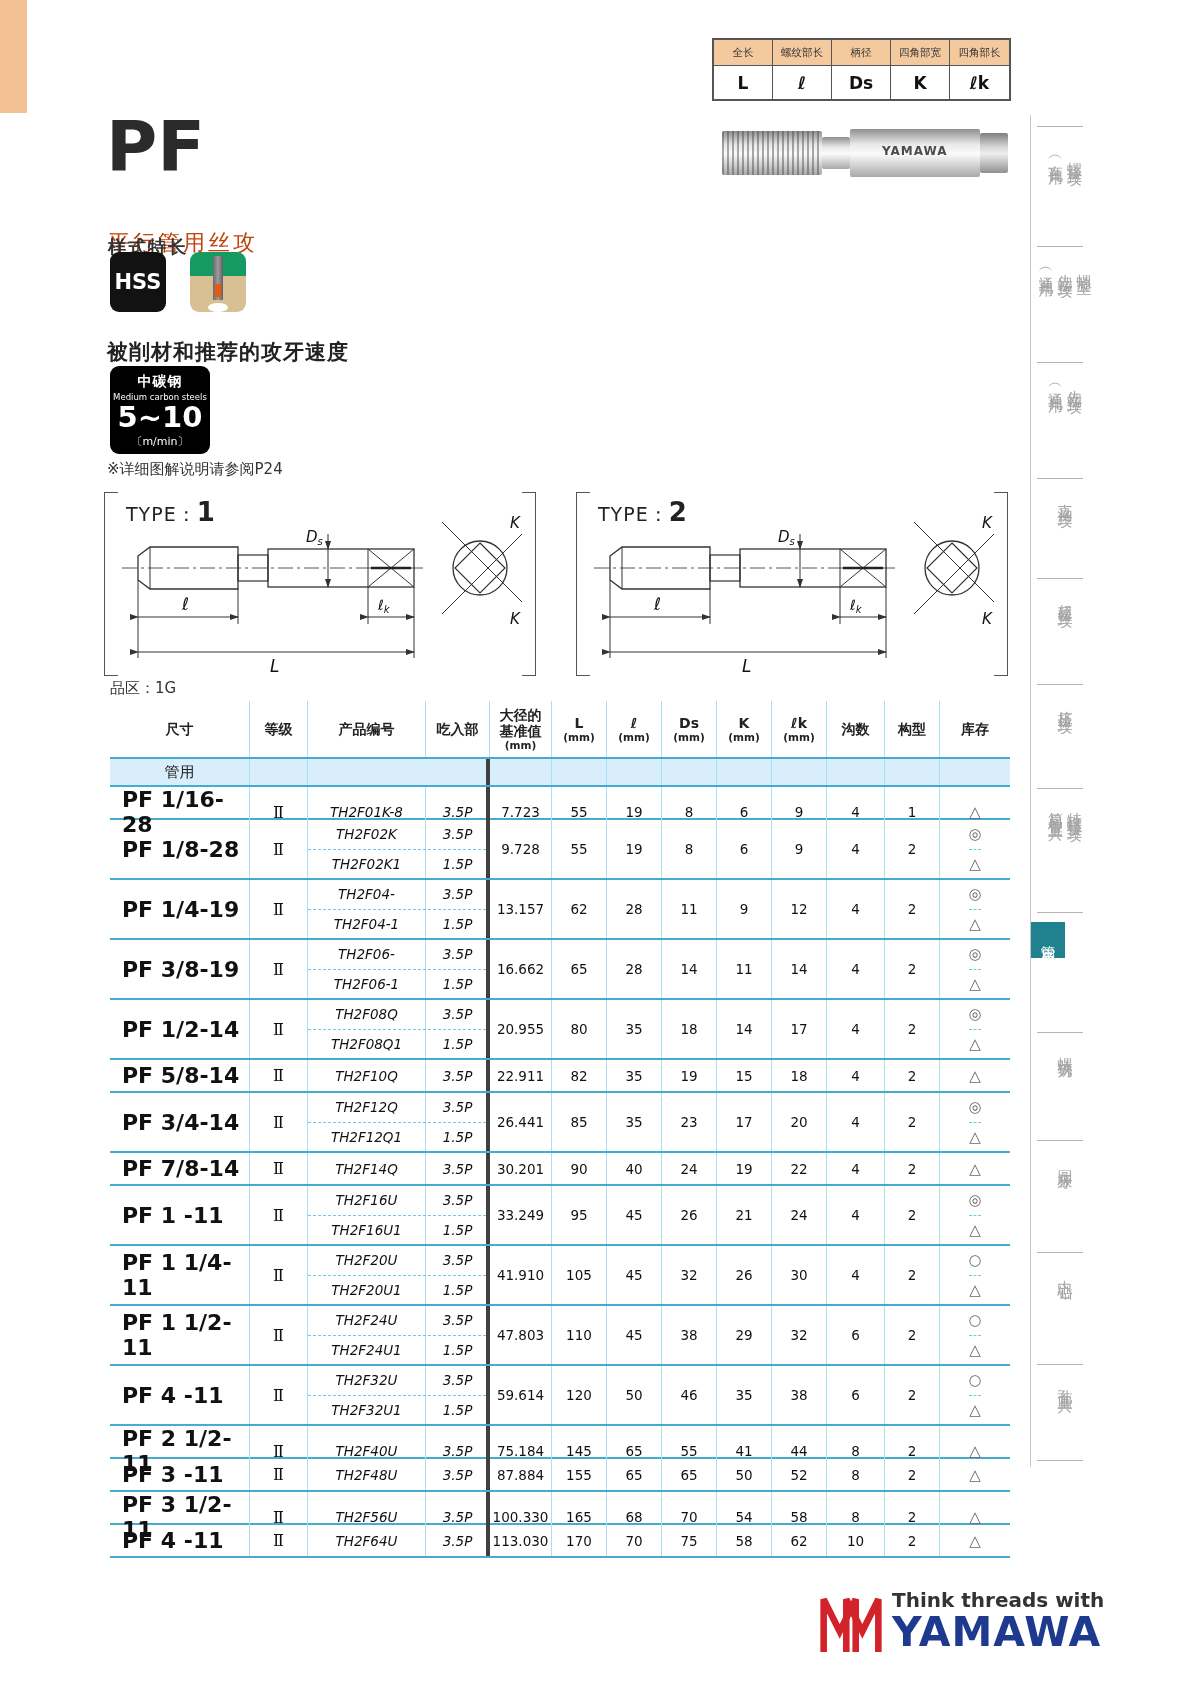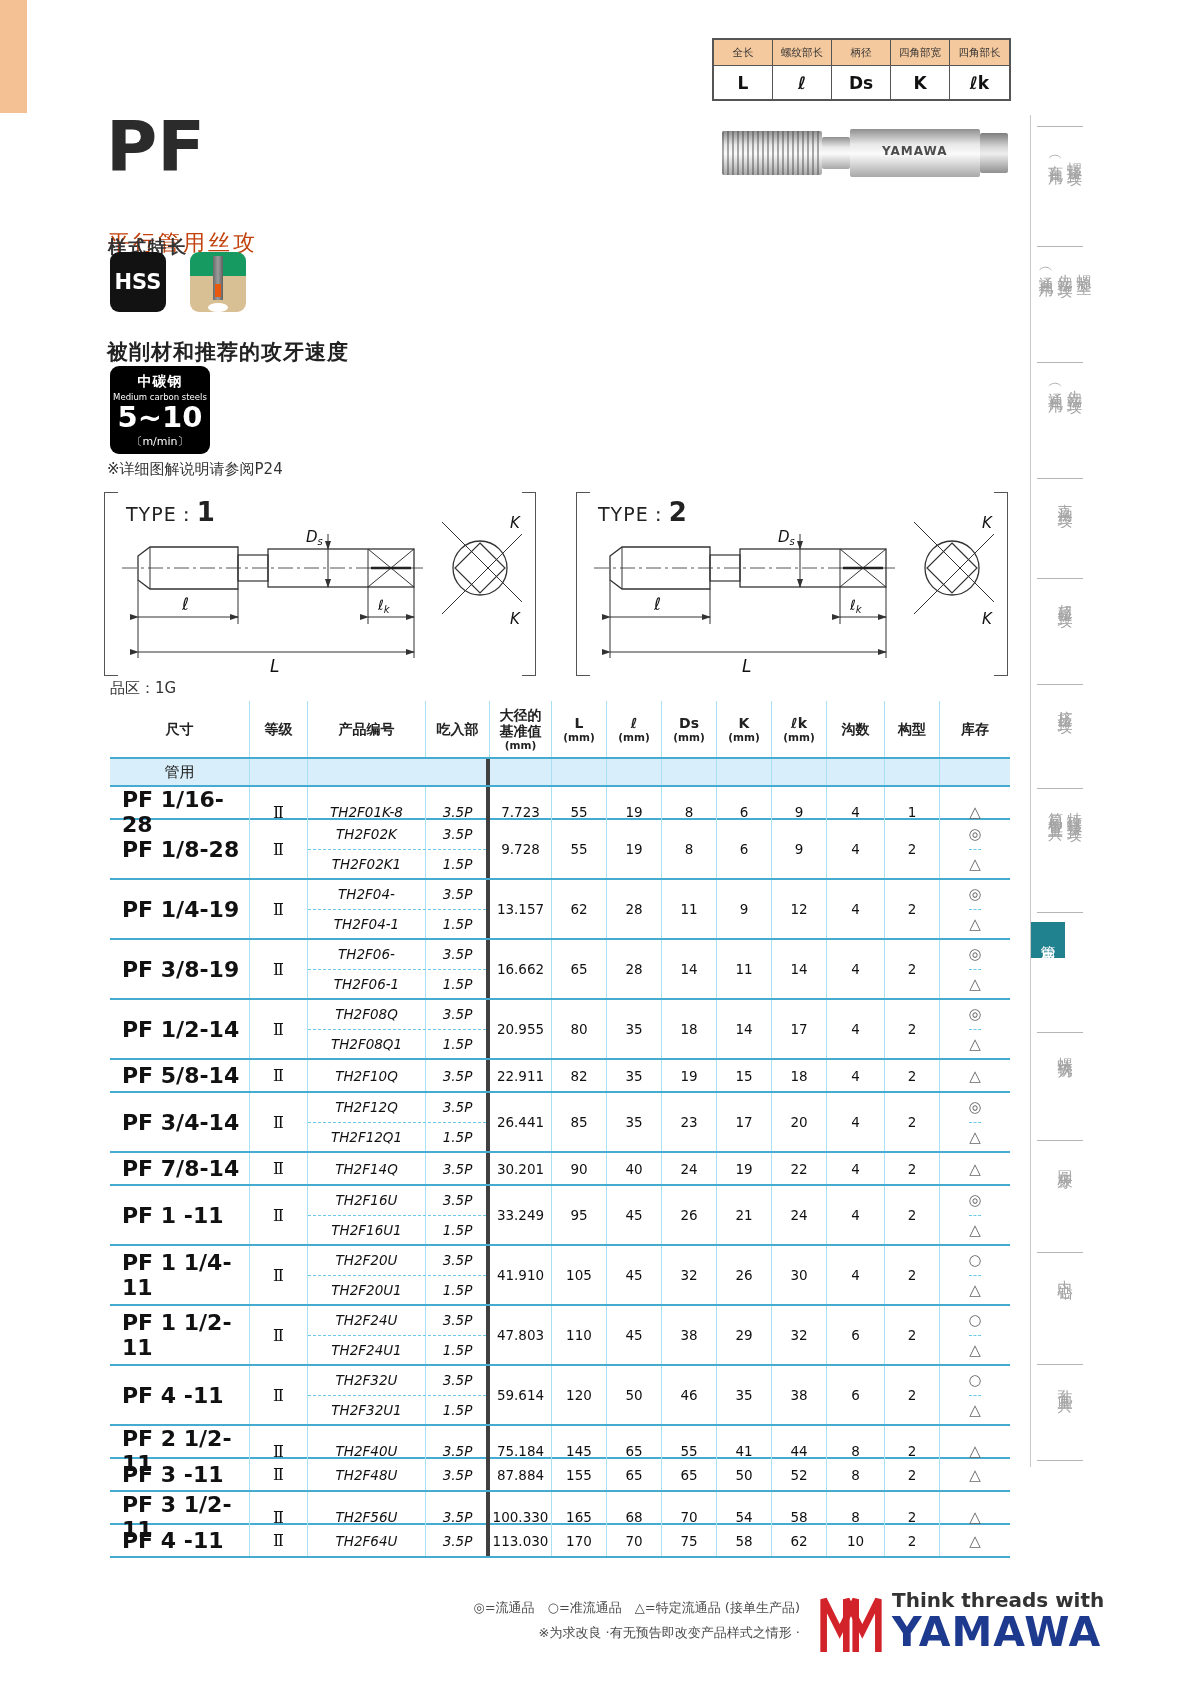--- a/index.html
+++ b/index.html
@@ -728,24 +728,20 @@
         <span class="vcol">圆板牙</span>
       </div>
       <div class="sideitem" style="top: 1268px;">
         <span class="vcol">中心钻</span>
       </div>
       <div class="sideitem" style="top: 1378px;">
         <span class="vcol">孔面工具</span>
       </div>
     </div>
 
-  <div class="legend">
-    <div>◎=流通品　○=准流通品　△=特定流通品 (接单生产品)</div>
-    <div>※为求改良 ·有无预告即改变产品样式之情形 ·</div>
-  </div>
 
   <div class="brand">
     <span>
       <svg width="66" height="72" viewBox="0 0 70 74">
         <path d="M6 70 L6 14 L23 48 L40 14 L40 70" fill="none" stroke="#d2232a" stroke-width="7"></path>
         <path d="M30 70 L30 14 L47 48 L64 14 L64 70" fill="none" stroke="#d2232a" stroke-width="7"></path>
       </svg>
     </span>
     <span class="brand-text">
       <div class="tagline">Think threads with</div>

